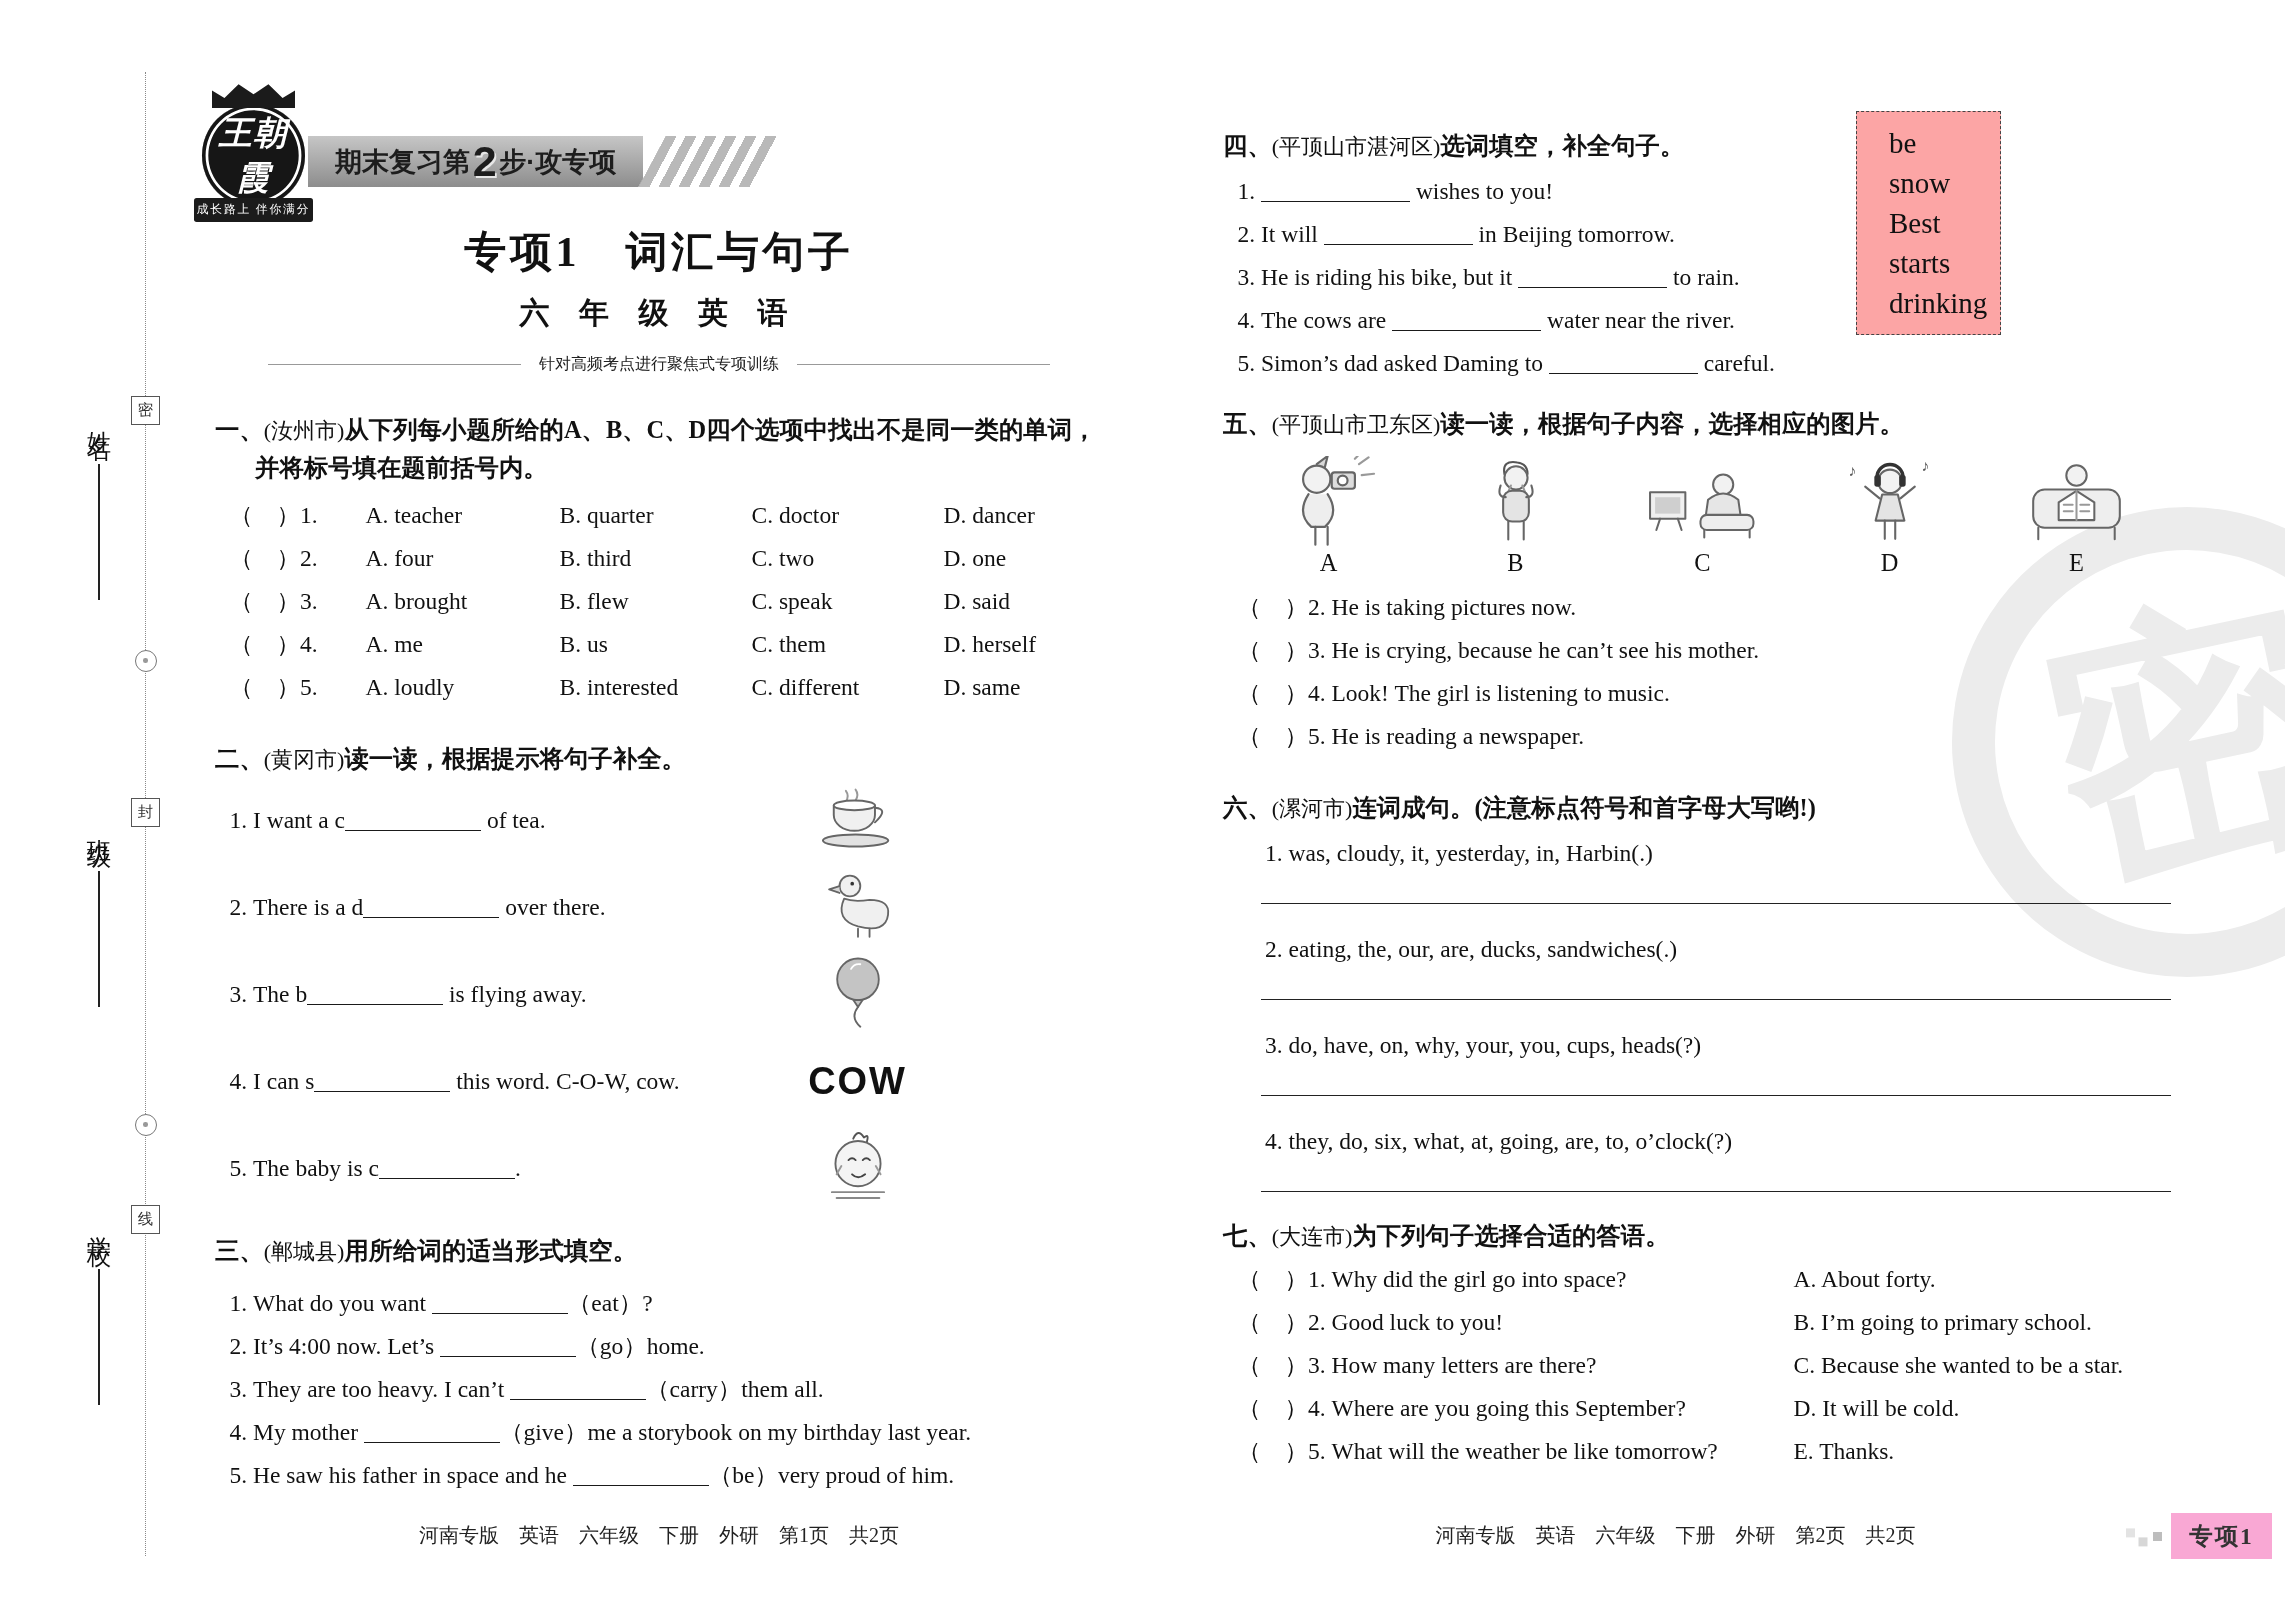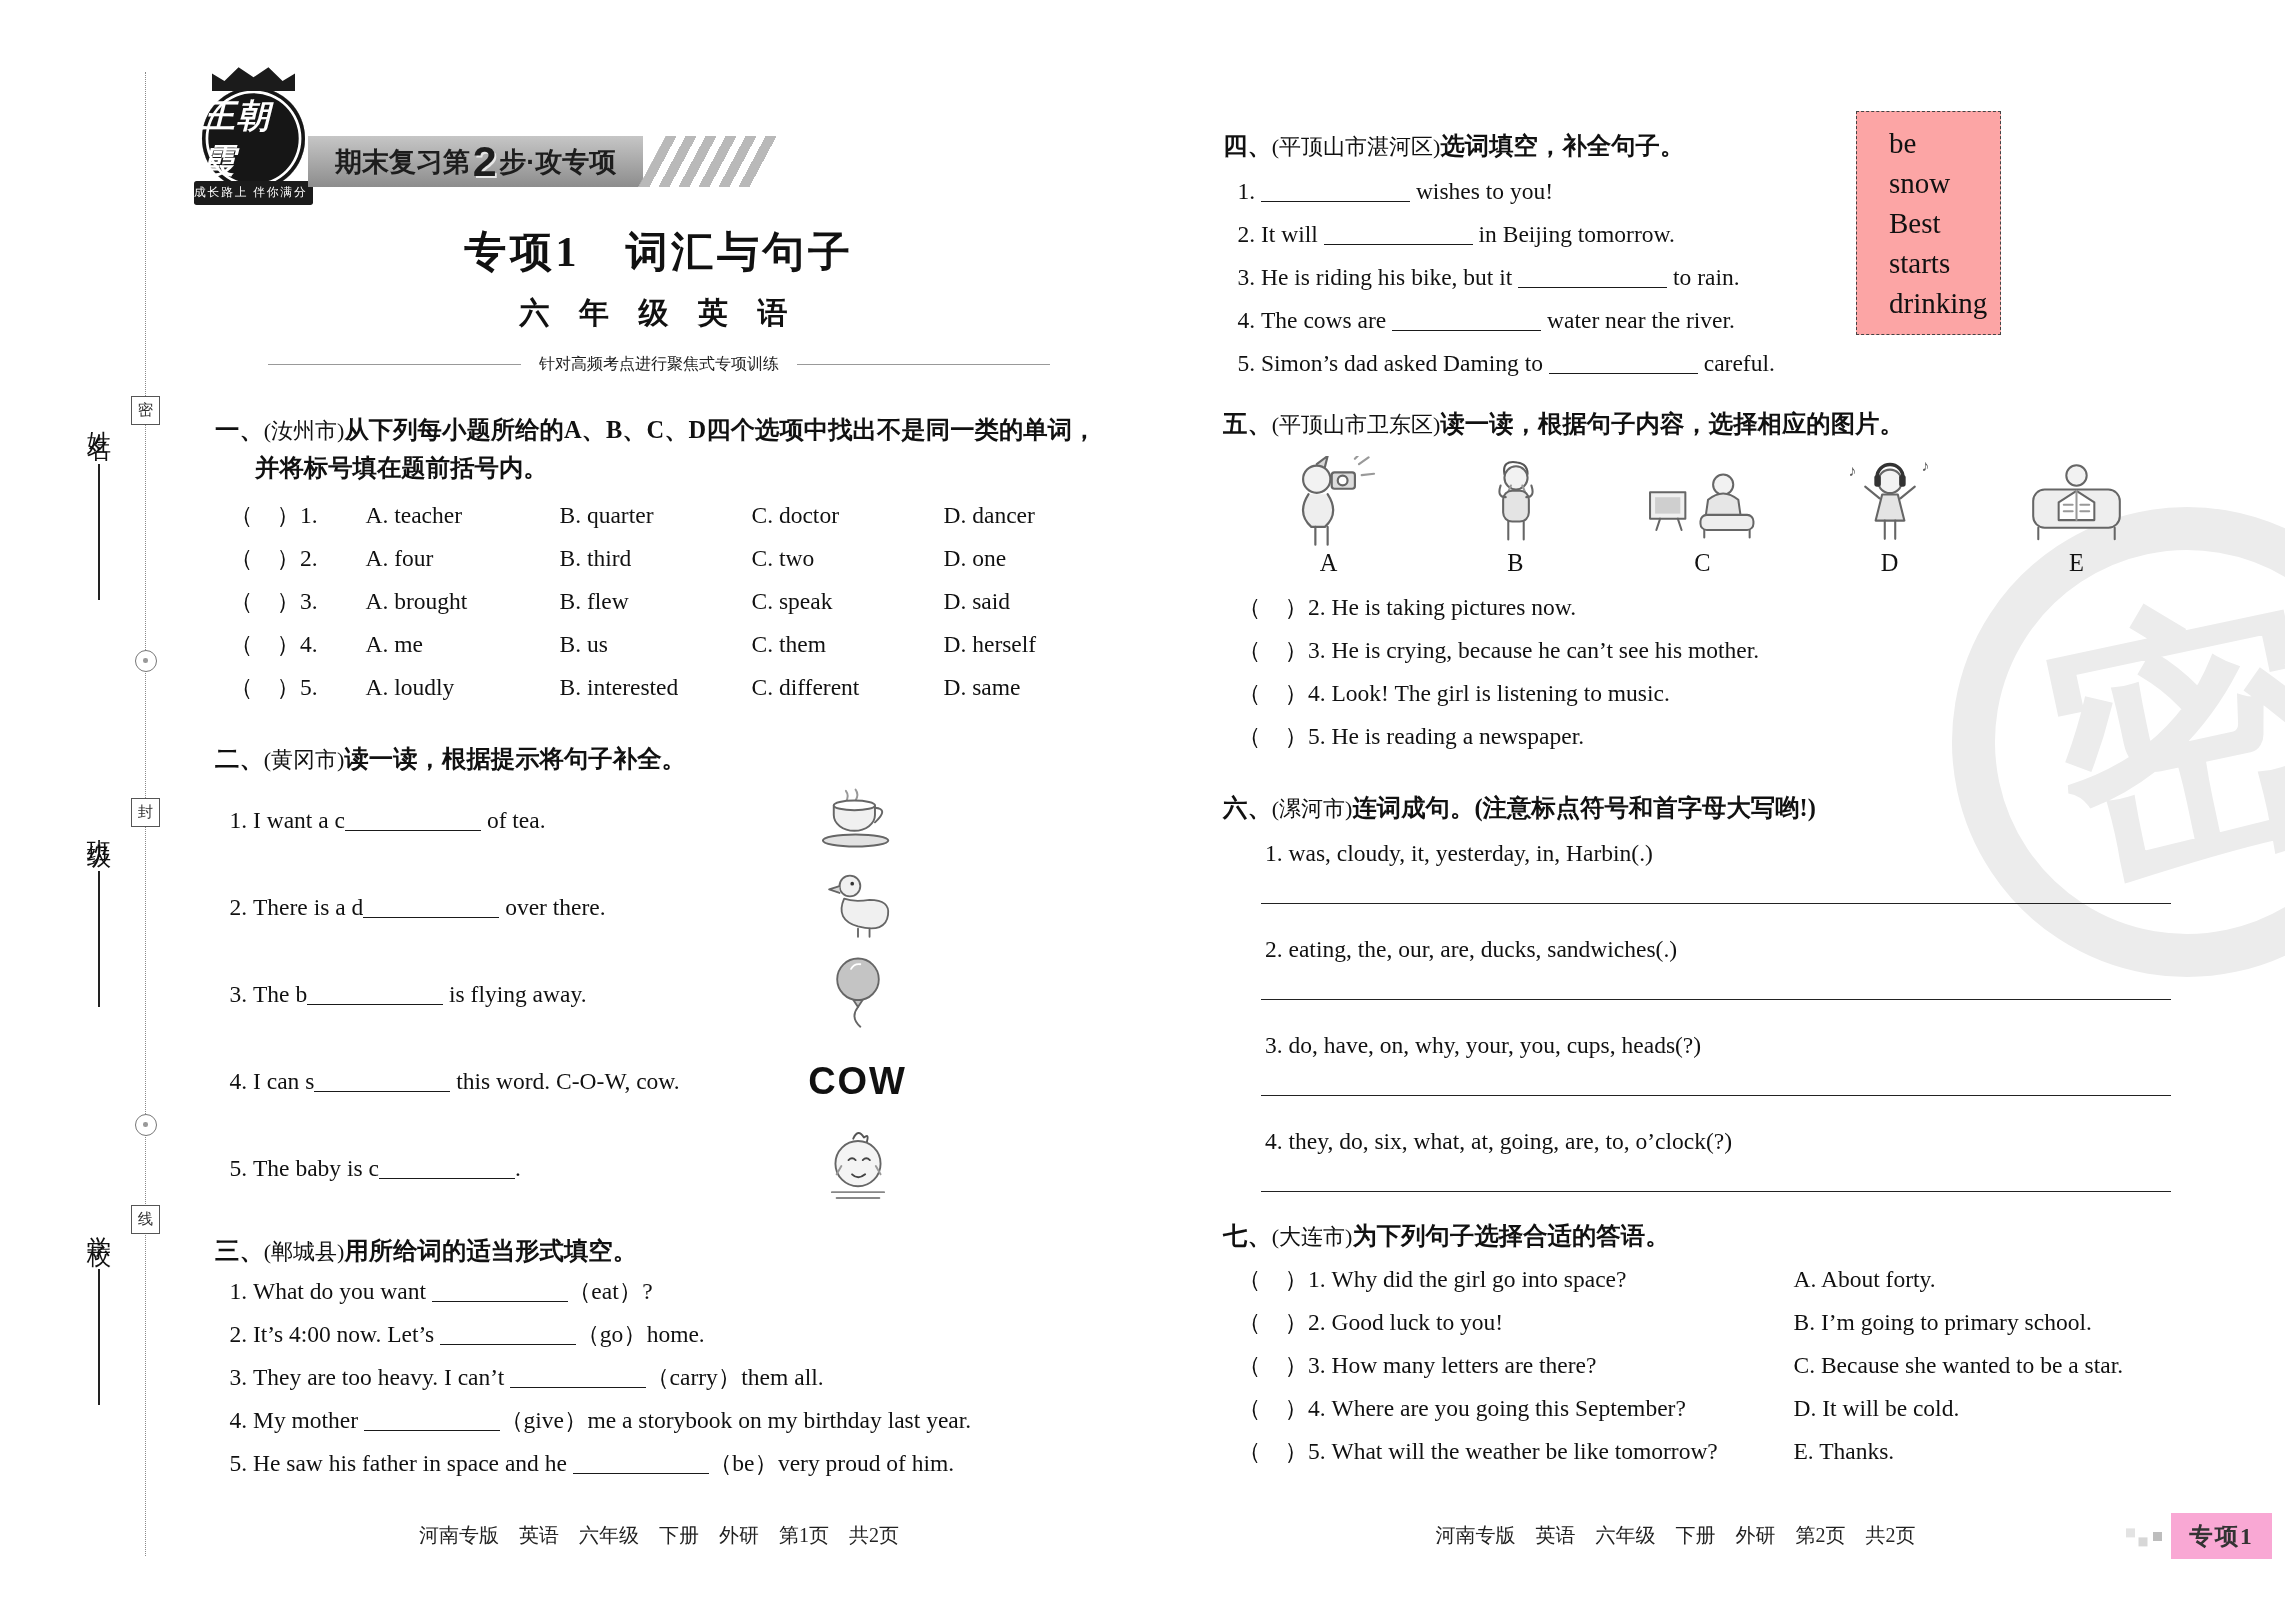--- a/index.html
+++ b/index.html
@@ -14,21 +14,21 @@
   .dotline { position:absolute; left:145px; top:72px; height:1484px; border-left:1.8px dotted #8a8a8a; }
   .bind-group { position:absolute; left:83px; display:flex; flex-direction:column; align-items:center; }
   .bind-group span { writing-mode:vertical-rl; text-orientation:upright; font-size:24.4px; letter-spacing:6.3px; color:#111; }
   .bind-group .vline { width:1.8px; height:136px; background:#222; margin-top:9px; }
   .seal { position:absolute; left:131px; width:29px; height:29px; border:1.4px solid #555; background:#fff;
           display:flex; align-items:center; justify-content:center; font-size:15.4px; color:#333; }
   .orn { position:absolute; left:135px; width:22px; height:22px; border:1.4px solid #777; border-radius:50%; background:#fff; }
   .orn::after { content:""; position:absolute; left:7.2px; top:7.2px; width:4.5px; height:4.5px; border-radius:50%; background:#999; }
 
   
-  .logo { position:absolute; left:181px; top:66px; width:145px; text-align:left; }
+  .logo { position:absolute; left:181px; top:83px; width:145px; text-align:center; }
   .crown { width:83px; height:25px; margin:0 auto; background:#1b1b1b;
            clip-path:polygon(0 100%,0 30%,15% 60%,32% 5%,50% 45%,68% 5%,85% 60%,100% 30%,100% 100%); }
   .logo-circle { width:103px; height:103px; margin:-3.6px auto 0; background:#161616; border-radius:50%;
                  display:flex; align-items:center; justify-content:center;
                  box-shadow:inset 0 0 0 3.6px #161616, inset 0 0 0 6.3px #fff; }
   .logo-circle b { color:#fff; font-size:33px; letter-spacing:1.8px; font-style:italic; }
   .logo-ribbon { width:119px; margin:-9px auto 0; background:#1b1b1b; color:#fff; font-size:11.8px;
                  padding:3.6px 0; border-radius:2.7px; letter-spacing:1.8px; position:relative; }
 
   .banner-wrap { position:absolute; left:308px; top:136px; display:flex; align-items:center;justify-content:flex-end; }
@@ -281,21 +281,21 @@
               <path d="M10 52 h44 M14 57 h36" stroke="#888"></path>
             </svg>
           </div>
         </div>
       </div>
 
       <div class="sec tight">
         <div class="heading">
           <span>三、</span><span class="src">(郸城县)</span><span>用所给词的适当形式填空。</span>
         </div>
-        <div class="line-items" style="margin-top:0;">
+        <div class="line-items" style="margin-top:12px;">
           <div class="item"><span>1.</span>&nbsp;<span>What do you want </span><span class="blank"></span><span>（eat）?</span></div>
           <div class="item"><span>2.</span>&nbsp;<span>It’s 4:00 now. Let’s </span><span class="blank"></span><span>（go）home.</span></div>
           <div class="item"><span>3.</span>&nbsp;<span>They are too heavy. I can’t </span><span class="blank"></span><span>（carry）them all.</span></div>
           <div class="item"><span>4.</span>&nbsp;<span>My mother </span><span class="blank"></span><span>（give）me a storybook on my birthday last year.</span></div>
           <div class="item"><span>5.</span>&nbsp;<span>He saw his father in space and he </span><span class="blank"></span><span>（be）very proud of him.</span></div>
         </div>
       </div>
     </div>
 
     <div class="page-right">

